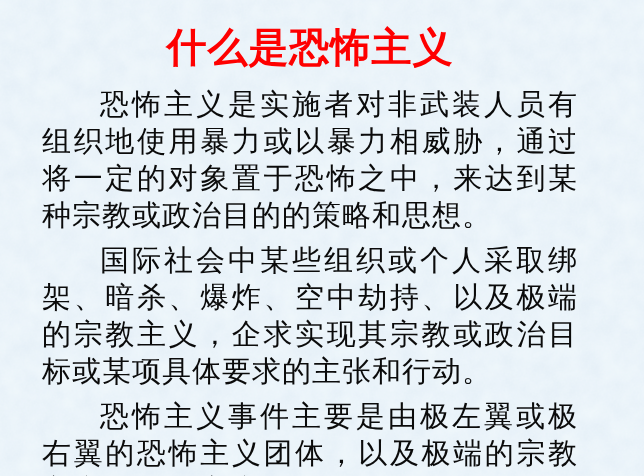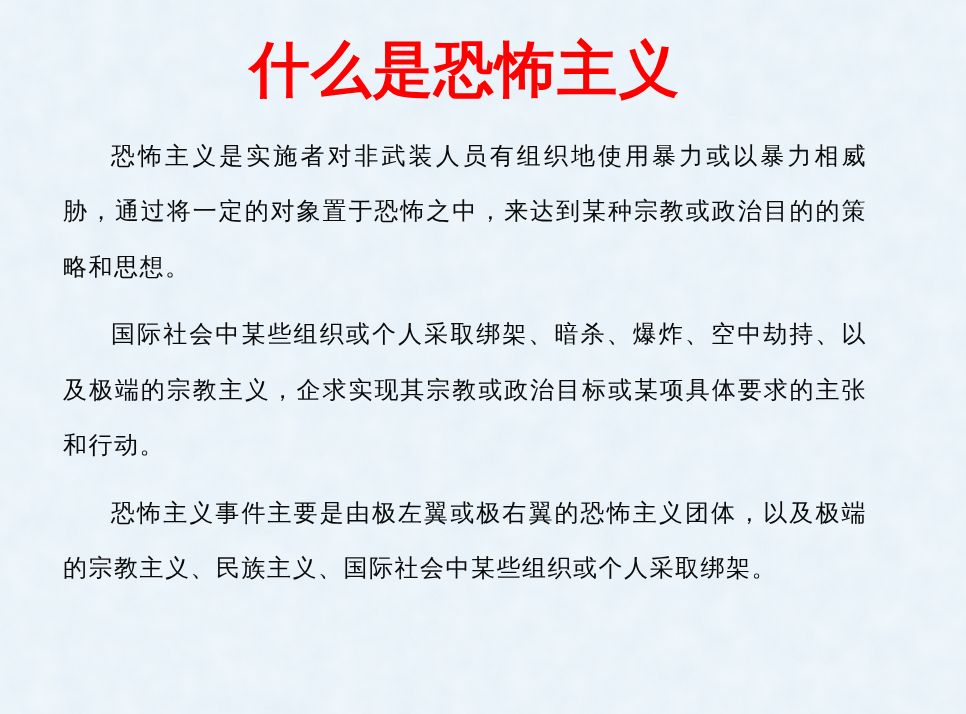--- a/index.html
+++ b/index.html
@@ -35,21 +35,21 @@
     text-align: center;
     font-size: 40px;
     line-height: 1.25;
     font-weight: bold;
     color: var(--title-color, #fe0000);
     letter-spacing: 1px;
   }
   .body-text p {
     margin: 0 0 8px 0;
     color: var(--body-color, #0b0b0b);
-    font-size: 16px;
+    font-size: 29px;
     line-height: 37px;
     letter-spacing: 1px;
     text-indent: 2em;
     text-align: justify;
   }
 </style>
 </head>
 <body>
 
 <div class="slide">

